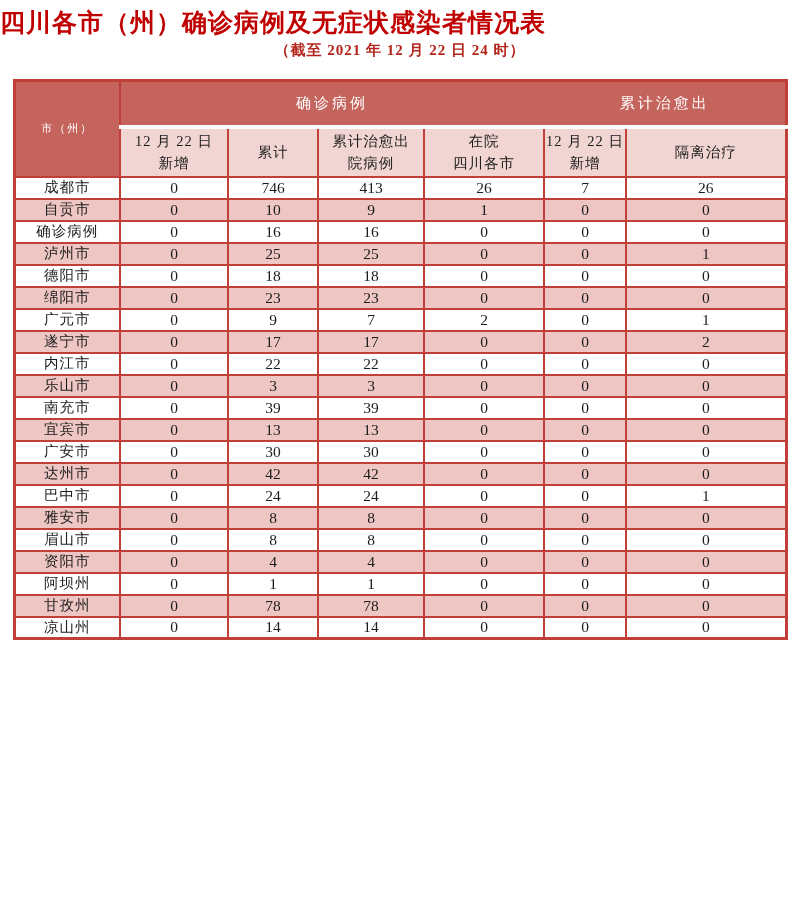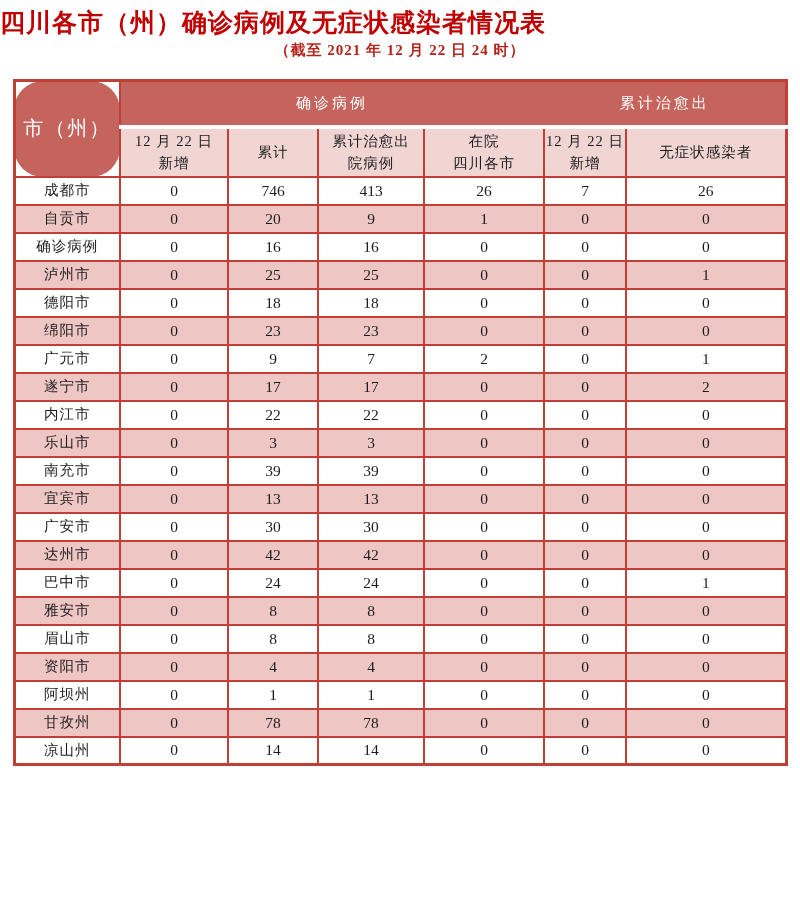--- a/index.html
+++ b/index.html
@@ -50,44 +50,43 @@
   .cases-table th, .cases-table td {
     border: 2px solid var(--border-color);
     text-align: center;
     vertical-align: middle;
     font-weight: normal;
     padding: 0;
   }
   th.corner-cell {
     background: var(--header-bg);
     color: var(--header-text);
-    font-size: 20px;
+    font-size: 11px;
     letter-spacing: 2px;
-    border-radius: 29px;
   }
   tr.group-row th.group-cell {
     background: var(--header-bg);
     color: var(--header-text);
     font-size: 15px;
     letter-spacing: 3px;
     height: 46px;
     border-bottom: 4px solid #ffffff;
     border-left-color: var(--header-bg);
     border-right-color: var(--header-bg);
   }
   tr.group-row th.group-cell:last-child { border-right-color: var(--border-color); }
   tr.sub-row th {
     background: var(--subheader-bg);
     font-size: 14.5px;
     height: 50px;
     white-space: pre-line;
     line-height: 1.55;
     letter-spacing: 1px;
   }
-  tbody tr { height: 28px; background: var(--row-bg); }
+  tbody tr { height: 22px; background: var(--row-bg); }
   tbody tr.stripe { background: var(--stripe-bg); }
   tbody th.city-cell { font-size: 14.5px; letter-spacing: 1px; }
   tbody td.value-cell { font-size: 15.5px; }
 </style>
 </head>
 <body>
 
 <div>
   <h1 class="page-title">四川各市（州）确诊病例及无症状感染者情况表</h1>
   <div class="page-subtitle">（截至 2021 年 12 月 22 日 24 时）</div>
@@ -111,37 +110,37 @@
       <tr class="sub-row">
         <th>12 月 22 日
 新增</th>
         <th>累计</th>
         <th>累计治愈出
 院病例</th>
         <th>在院
 四川各市</th>
         <th>12 月 22 日
 新增</th>
-        <th>无症状感染者</th>
+        <th>隔离治疗</th>
       </tr>
     </thead>
     <tbody>
         <tr>
           <th class="city-cell">成都市</th>
           <td class="value-cell">0</td>
           <td class="value-cell">746</td>
           <td class="value-cell">413</td>
           <td class="value-cell">26</td>
           <td class="value-cell">7</td>
           <td class="value-cell">26</td>
         </tr>
         <tr class="stripe">
           <th class="city-cell">自贡市</th>
           <td class="value-cell">0</td>
-          <td class="value-cell">20</td>
+          <td class="value-cell">10</td>
           <td class="value-cell">9</td>
           <td class="value-cell">1</td>
           <td class="value-cell">0</td>
           <td class="value-cell">0</td>
         </tr>
         <tr>
           <th class="city-cell">确诊病例</th>
           <td class="value-cell">0</td>
           <td class="value-cell">16</td>
           <td class="value-cell">16</td>

